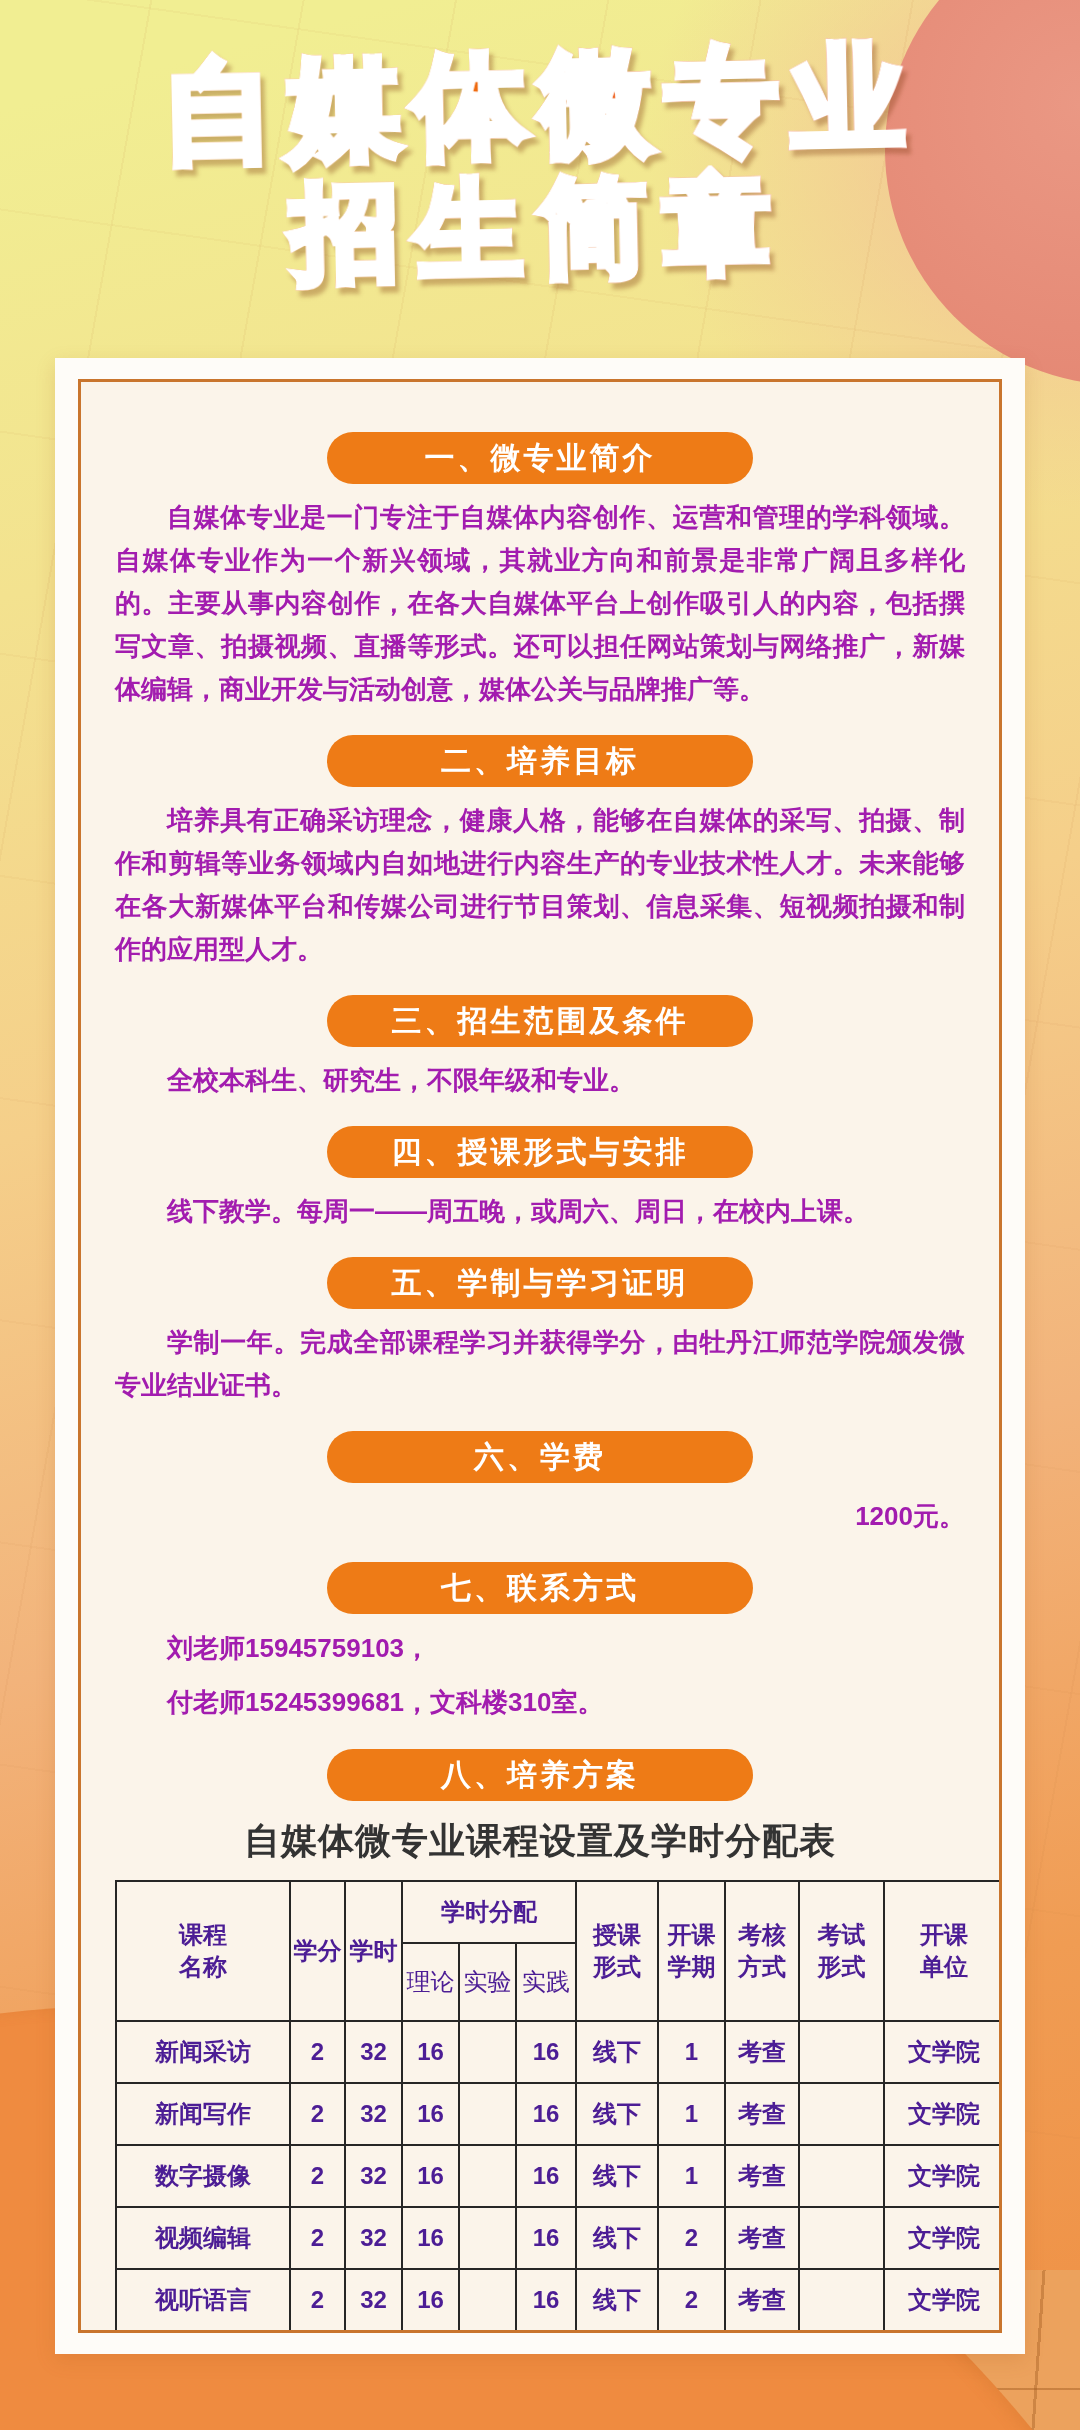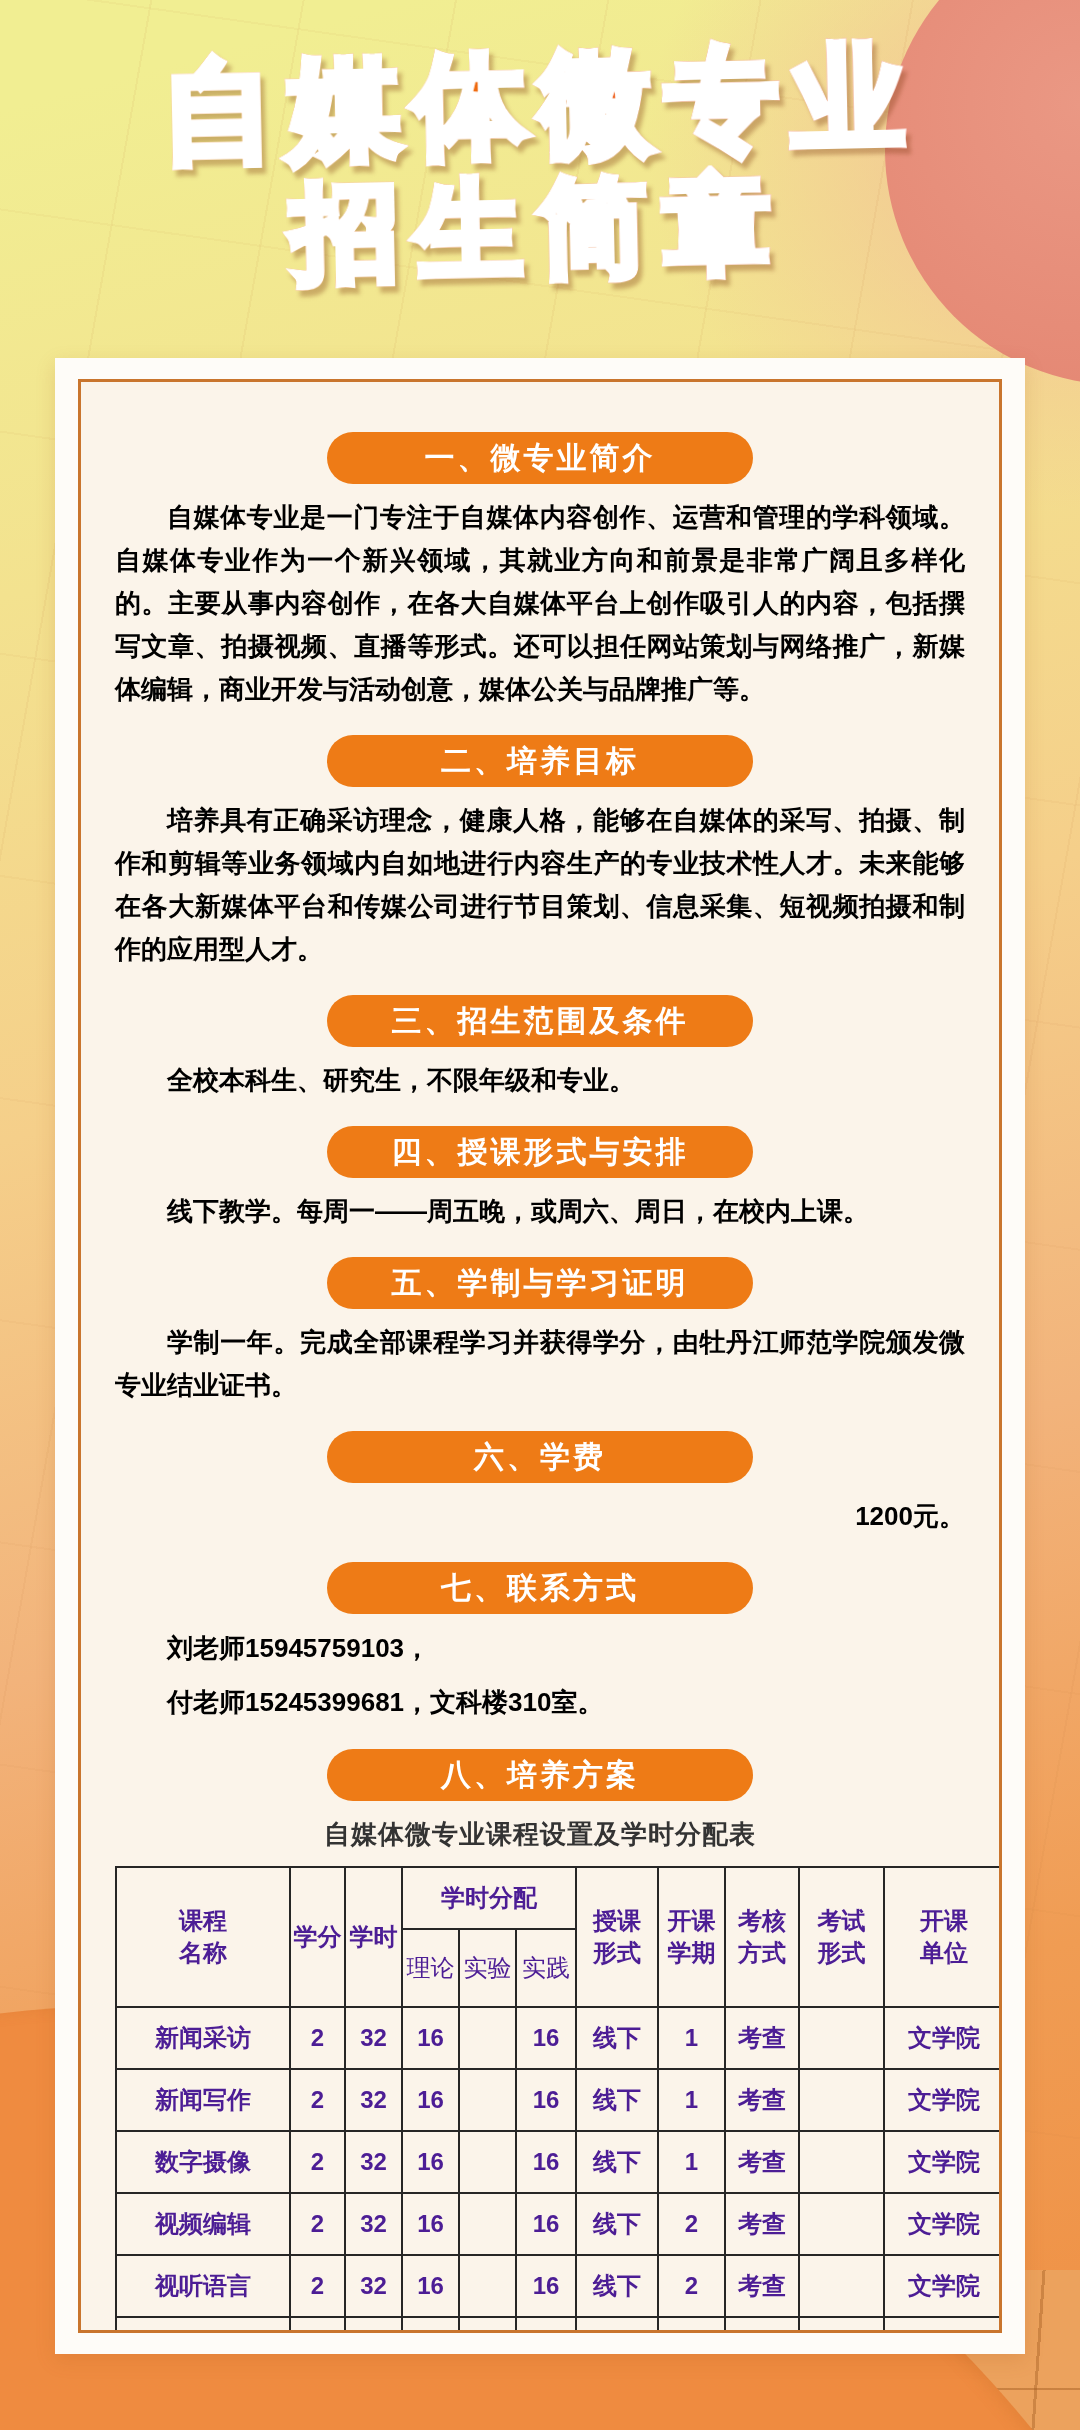--- a/index.html
+++ b/index.html
@@ -65,28 +65,28 @@
     padding:24px 34px 0 34px;overflow:hidden;
   }
   .pill{
     width:max-content;min-width:310px;margin:24px auto 12px;padding:0 58px;
     height:52px;line-height:52px;border-radius:30px;
     background:#ee7b16;color:#ffffff;text-align:center;
     font-size:30px;font-weight:bold;letter-spacing:3px;
   }
   .pill-first{margin-top:26px;}
   .para{
-    margin:10px 0 0;font-size:26px;font-weight:bold;color:#000000;
+    margin:10px 0 0;font-size:26px;font-weight:bold;color:#a21caf;
     line-height:43px;text-align:justify;
   }
   .indent{text-indent:2em;}
   .fee{text-align:right;text-indent:0;}
   .contact{line-height:45px;}
   .table-title{
-    margin:16px 0 14px;font-size:26px;font-weight:bold;color:#333;
+    margin:16px 0 14px;font-size:36px;font-weight:bold;color:#333;
     text-align:center;letter-spacing:1px;
   }
   
   table.course{
     width:888px;margin:0 auto;border-collapse:collapse;table-layout:fixed;
     font-size:24px;font-weight:bold;color:#4c1d95;
   }
   table.course th,table.course td{
     border:2.5px solid #262626;text-align:center;vertical-align:middle;
     padding:0 2px;overflow:hidden;

